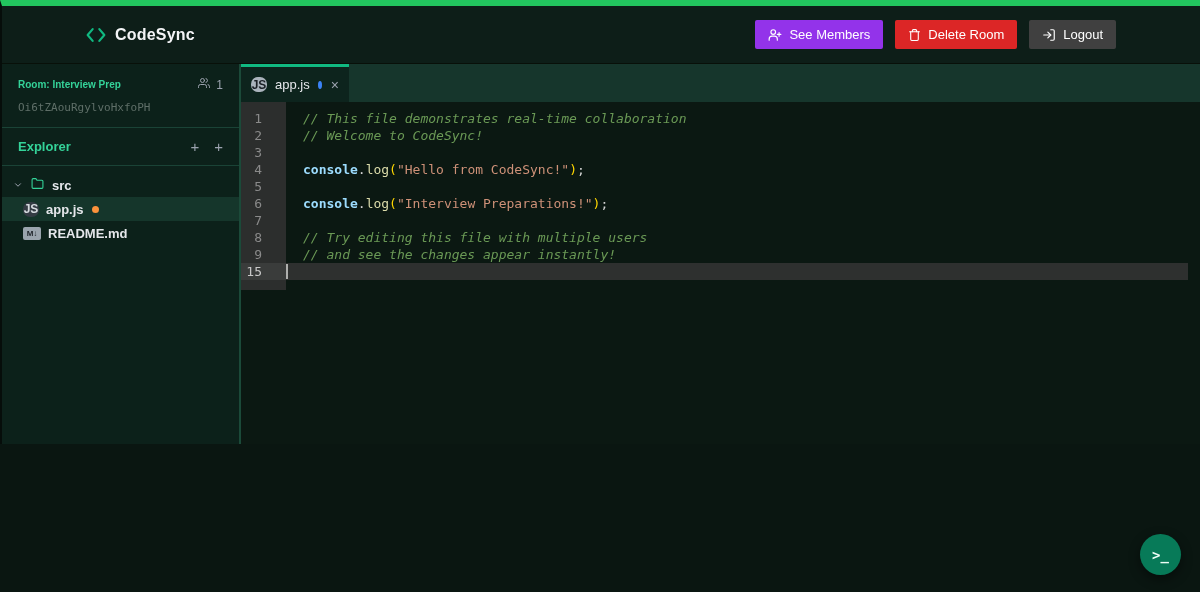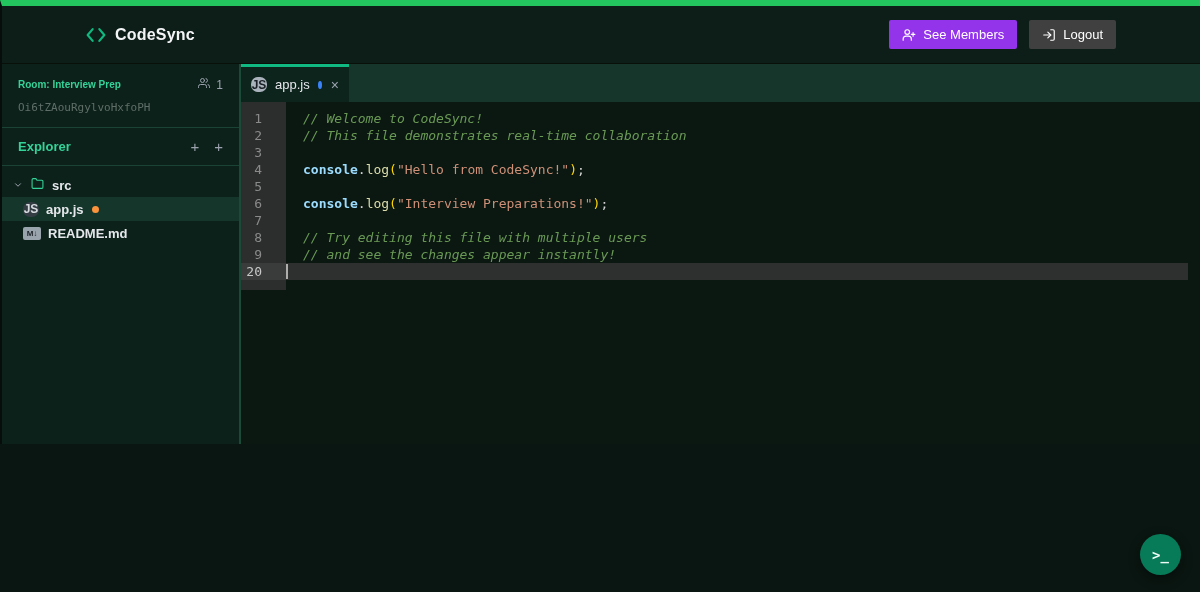--- a/index.html
+++ b/index.html
@@ -147,20 +147,29 @@
       <button class="btn btn-members">
         <span>
           <svg width="14" height="14" viewBox="0 0 24 24" fill="none" stroke="#fff" stroke-width="2" stroke-linecap="round" stroke-linejoin="round">
             <circle cx="9" cy="7" r="4"></circle>
                 <path d="M2 21v-2a5 5 0 0 1 5-5h4a5 5 0 0 1 5 5v2"></path>
             <line x1="19" y1="8" x2="19" y2="14"></line>
                 <line x1="16" y1="11" x2="22" y2="11"></line>
           </svg>
         </span>
         <span>See Members</span>
+      </button>
+      <button class="btn btn-delete">
+        <span>
+          <svg width="13" height="14" viewBox="0 0 24 24" fill="none" stroke="#fff" stroke-width="2" stroke-linecap="round" stroke-linejoin="round">
+            <polyline points="3 6 5 6 21 6"></polyline>
+            <path d="M19 6v14a2 2 0 0 1-2 2H7a2 2 0 0 1-2-2V6m3 0V4a2 2 0 0 1 2-2h4a2 2 0 0 1 2 2v2"></path>
+          </svg>
+        </span>
+        <span>Delete Room</span>
       </button>
       <button class="btn btn-logout">
         <span>
           <svg width="14" height="14" viewBox="0 0 24 24" fill="none" stroke="#fff" stroke-width="2" stroke-linecap="round" stroke-linejoin="round">
             <path d="M15 3h4a2 2 0 0 1 2 2v14a2 2 0 0 1-2 2h-4"></path>
             <polyline points="10 17 15 12 10 7"></polyline>
                 <line x1="15" y1="12" x2="3" y2="12"></line>
           </svg>
         </span>
         <span>Logout</span>
@@ -237,25 +246,25 @@
         <div class="gutter">
           <div class="gnum">1</div>
           <div class="gnum">2</div>
           <div class="gnum">3</div>
           <div class="gnum">4</div>
           <div class="gnum">5</div>
           <div class="gnum">6</div>
           <div class="gnum">7</div>
           <div class="gnum">8</div>
           <div class="gnum">9</div>
-          <div class="gnum current">20</div>
+          <div class="gnum current">15</div>
         </div>
         <div class="code-col">
+          <div class="cline"><span class="tok-comment">// This file demonstrates real-time collaboration</span></div>
           <div class="cline"><span class="tok-comment">// Welcome to CodeSync!</span></div>
-          <div class="cline"><span class="tok-comment">// This file demonstrates real-time collaboration</span></div>
           <div class="cline"></div>
           <div class="cline"><span class="tok-ident">console</span><span class="tok-punct">.</span><span class="tok-method">log</span><span class="tok-paren">(</span><span class="tok-string">"Hello from CodeSync!"</span><span class="tok-paren">)</span><span class="tok-punct">;</span></div>
           <div class="cline"></div>
           <div class="cline"><span class="tok-ident">console</span><span class="tok-punct">.</span><span class="tok-method">log</span><span class="tok-paren">(</span><span class="tok-string">"Interview Preparations!"</span><span class="tok-paren">)</span><span class="tok-punct">;</span></div>
           <div class="cline"></div>
           <div class="cline"><span class="tok-comment">// Try editing this file with multiple users</span></div>
           <div class="cline"><span class="tok-comment">// and see the changes appear instantly!</span></div>
           <div class="cline current"><span class="cursor"></span></div>
         </div>
       </div>

